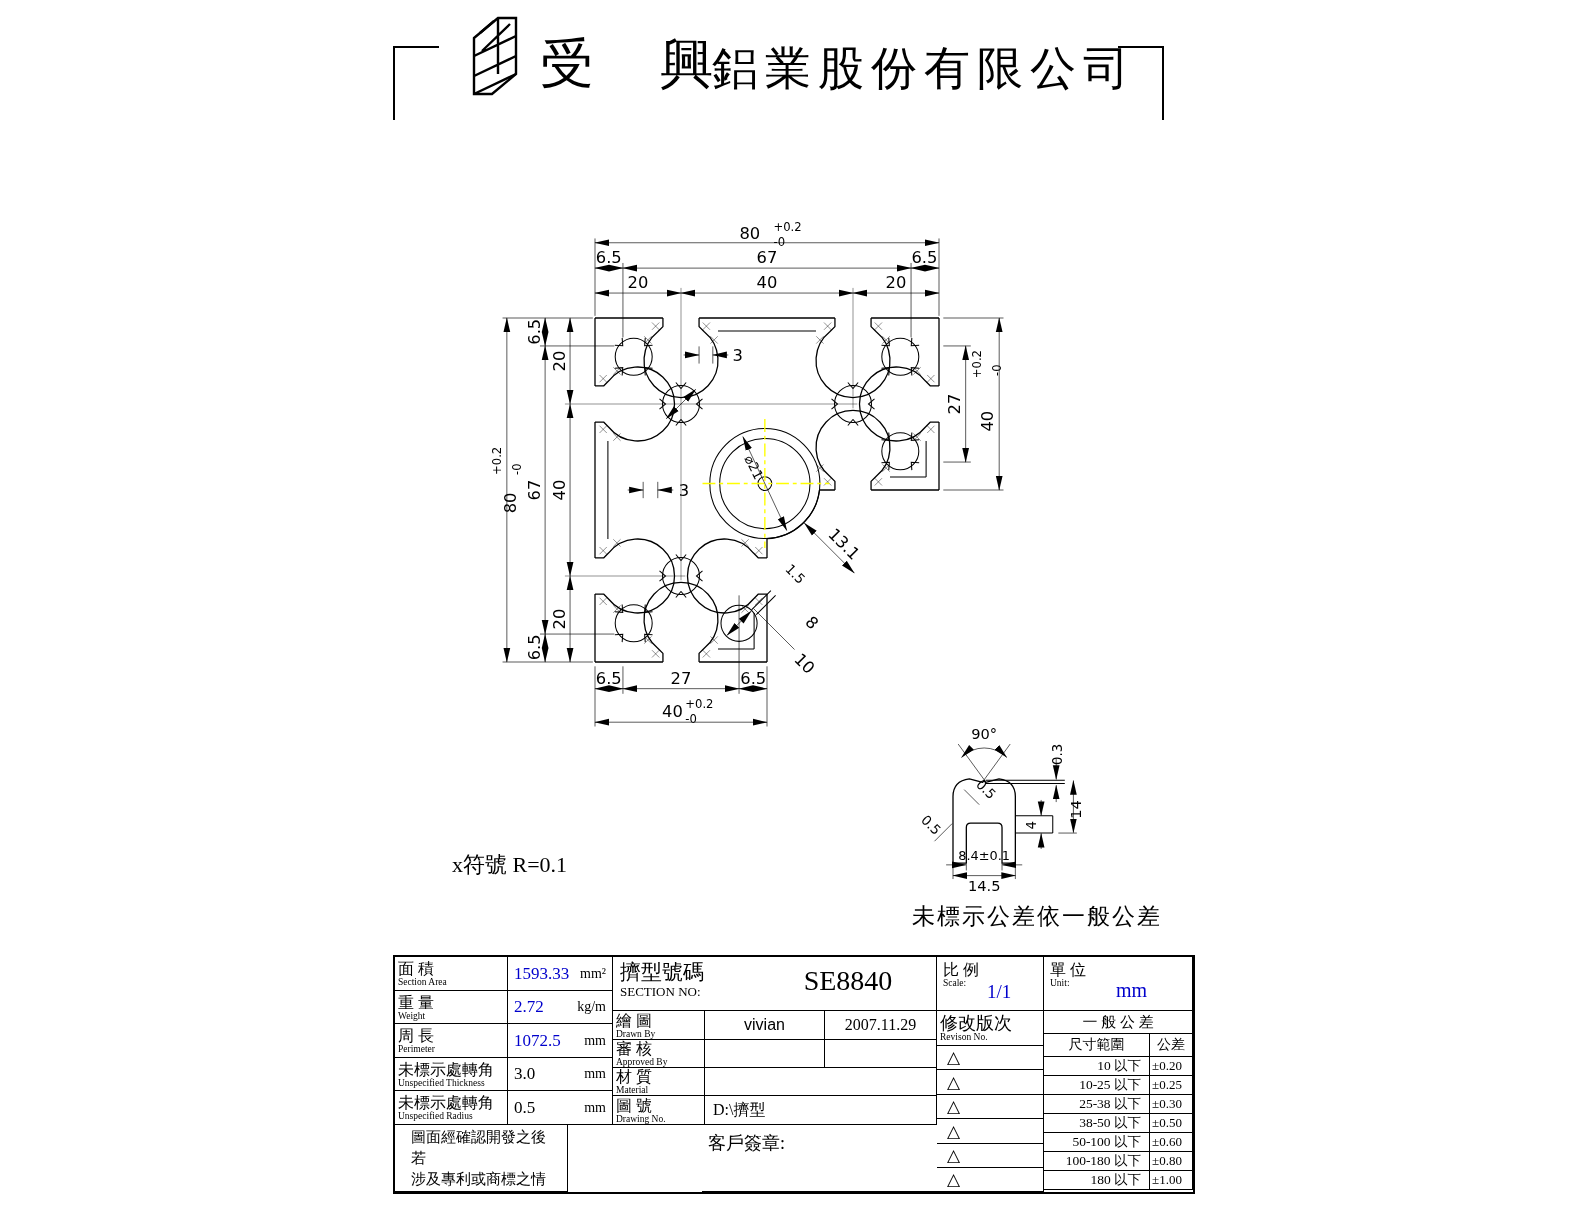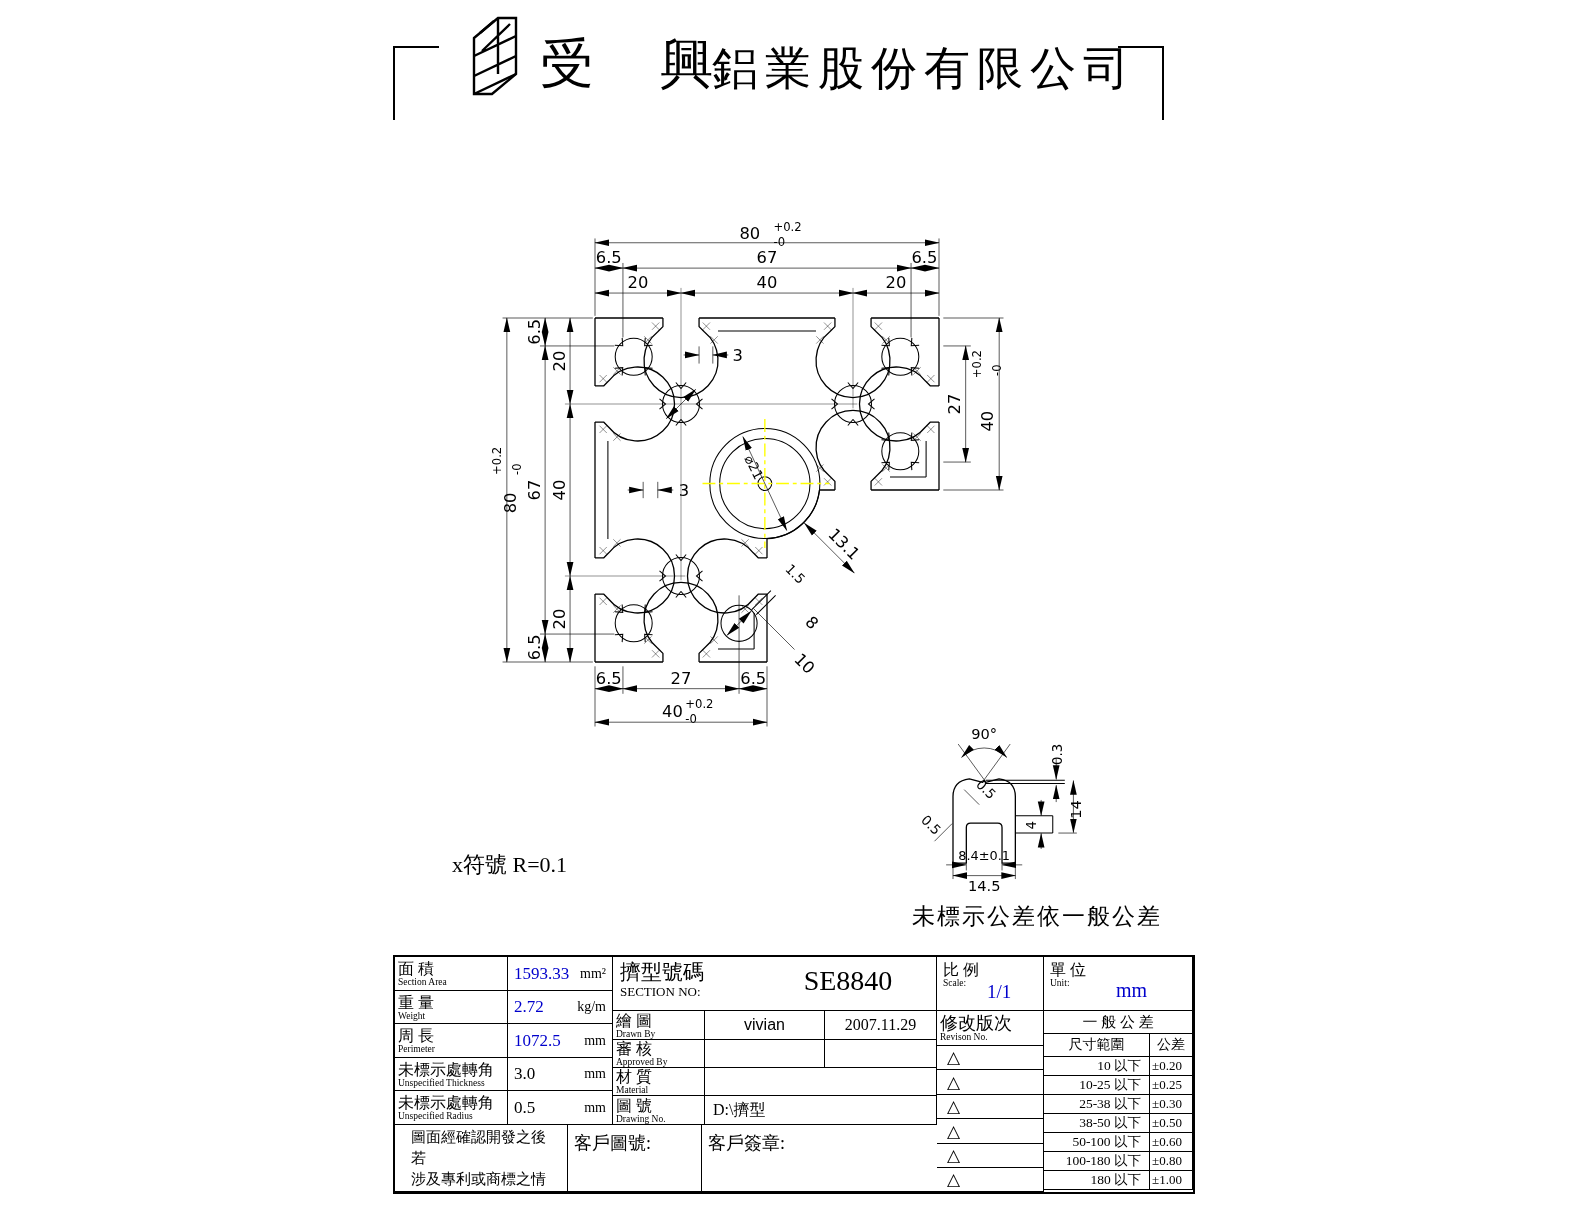--- a/index.html
+++ b/index.html
@@ -393,19 +393,16 @@
     </div>
   <div class="c tolval" style="left:755px;top:214px;width:43px;height:19px">
       <span>±1.00</span>
     </div>
 
   <div class="c" style="left:0;top:168px;width:173px;height:67px;padding:2px 16px;font-size:15px;line-height:21px">
     <div>圖面經確認開發之後若</div>
     <div>涉及專利或商標之情事</div>
     <div>概由簽認客戶自行負責</div>
   </div>
-  <div class="c" style="left:173px;top:168px;width:134px;height:67px;padding:6px;font-size:18px">
-    <span>客戶圖號:</span>
-  </div>
   <div class="c" style="left:307px;top:168px;width:235px;height:67px;padding:6px;font-size:18px;border-right:none">
     <span>客戶簽章:</span>
   </div>
 </div>
 
 </body></html>

